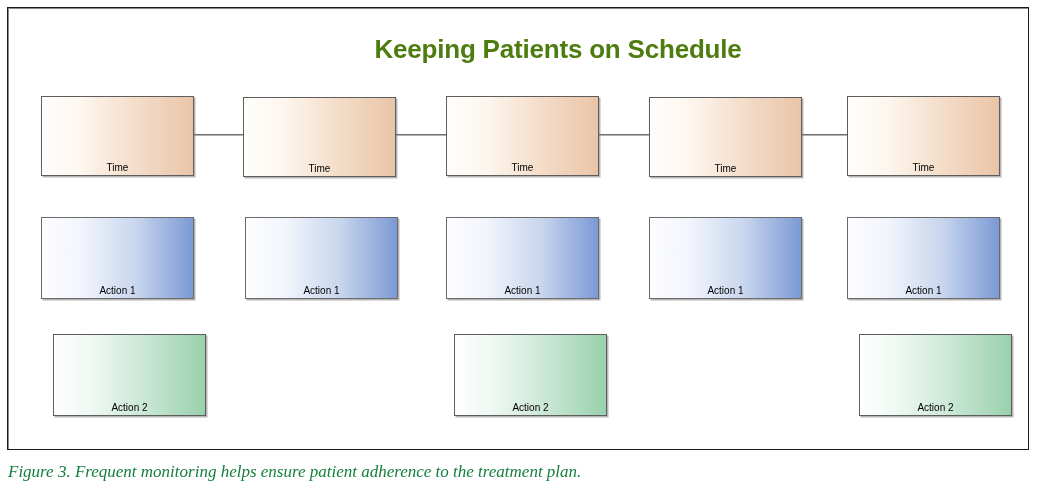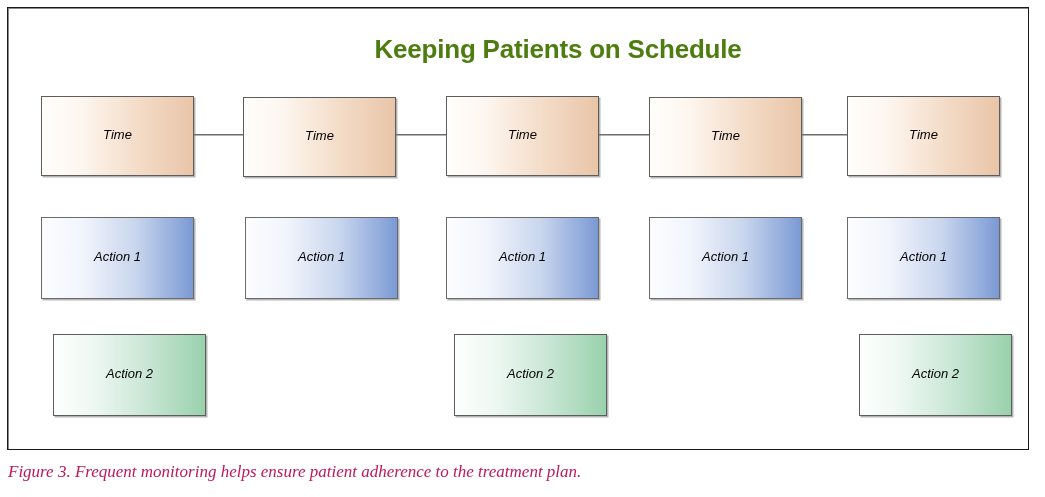--- a/index.html
+++ b/index.html
@@ -43,27 +43,26 @@
     padding-left: 39px;
   }
 
   
   .node {
     position: absolute;
     box-sizing: border-box;
     border: 1px solid #6e6e6e;
     box-shadow: 1.5px 1.5px 0 0 rgba(120,120,120,0.55);
     display: flex;
-    align-items: center;
+    align-items: flex-end;
     justify-content: center;
     font-family: "Liberation Sans", sans-serif;
-    font-size: 13px;
+    font-size: 10px;
     color: #000000;
     line-height: 1;
-    font-style: italic;
   }
   .node .node-label {
     display: block;
     position: relative;
     top: -2px;
   }
 
   .node.time {
     background: linear-gradient(to right, #fffefc 0%, #fdf6ef 26%, #f4ddc9 62%, #e9c5a8 100%);
     border-color: #5d5d5d;
@@ -88,21 +87,21 @@
 
   
   #figure-caption {
     position: absolute;
     left: 8px;
     top: 462px;
     width: 1020px;
     font-family: "Liberation Serif", "DejaVu Serif", serif;
     font-style: italic;
     font-size: 17px;
-    color: #be185d;
+    color: #15803d;
     white-space: nowrap;
   }
 </style>
 </head>
 <body>
 
 <div id="figure-frame">
 
   <div id="figure-title">Keeping Patients on Schedule</div>
 

